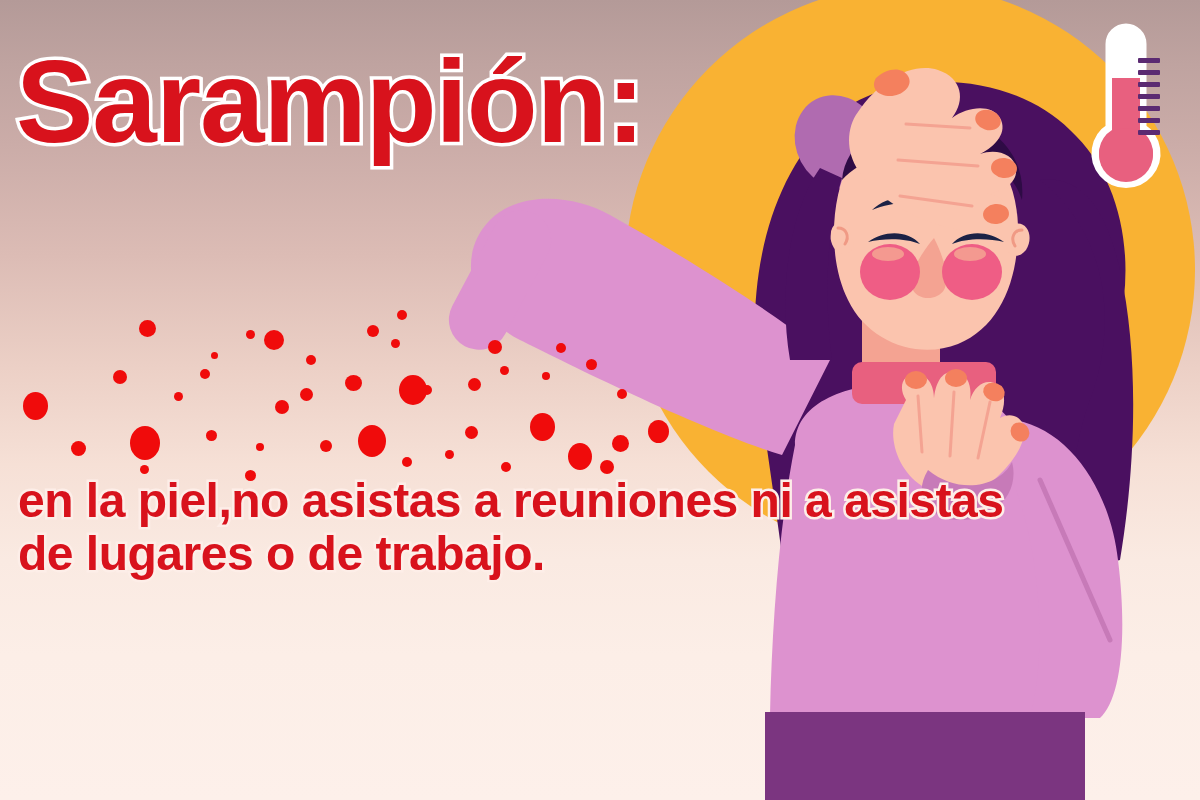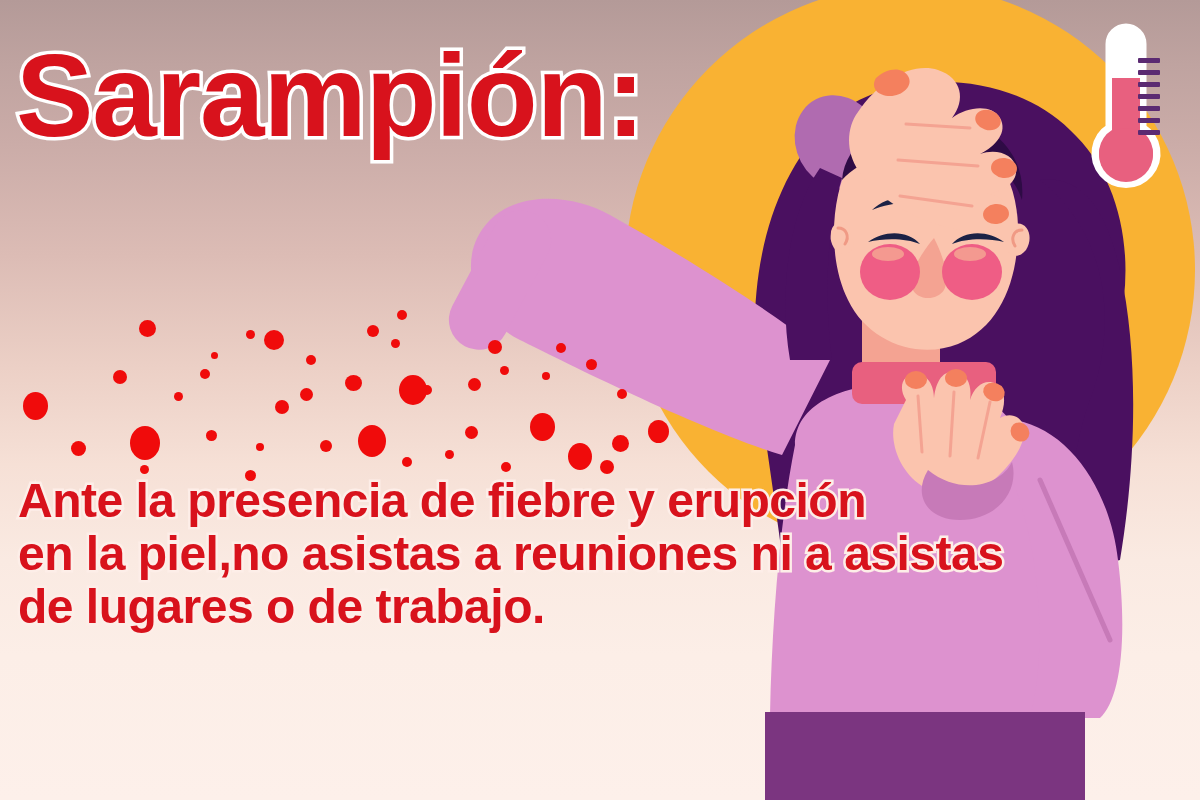--- a/index.html
+++ b/index.html
@@ -37,21 +37,21 @@
   .dot {
     position: absolute;
     background: #f00b0b;
     border-radius: 50%;
   }
 
   
   .title {
     position: absolute;
     left: 16px;
-    top: 38px;
+    top: 44px;
     font-size: 116px;
     line-height: 1;
     font-weight: bold;
     font-stretch: condensed;
     color: #d8121c;
     letter-spacing: -1px;
     -webkit-text-stroke: 7px #ffffff;
     paint-order: stroke fill;
     white-space: nowrap;
   }
@@ -238,18 +238,17 @@
           <rect x="64" y="96" width="22" height="5" rx="1"></rect>
           <rect x="64" y="108" width="22" height="5" rx="1"></rect>
         </g>
       </g>
     </svg>
   </div>
 
   <div class="title">Sarampión:</div>
 
   <div class="body-copy">
-    <div class="line">Ante la presencia de fiebre y erupción</div>
     <div class="line">en la piel,no asistas a reuniones ni a asistas</div>
     <div class="line">de lugares o de trabajo.</div>
   </div>
 
 </div>
 
 </body></html>

